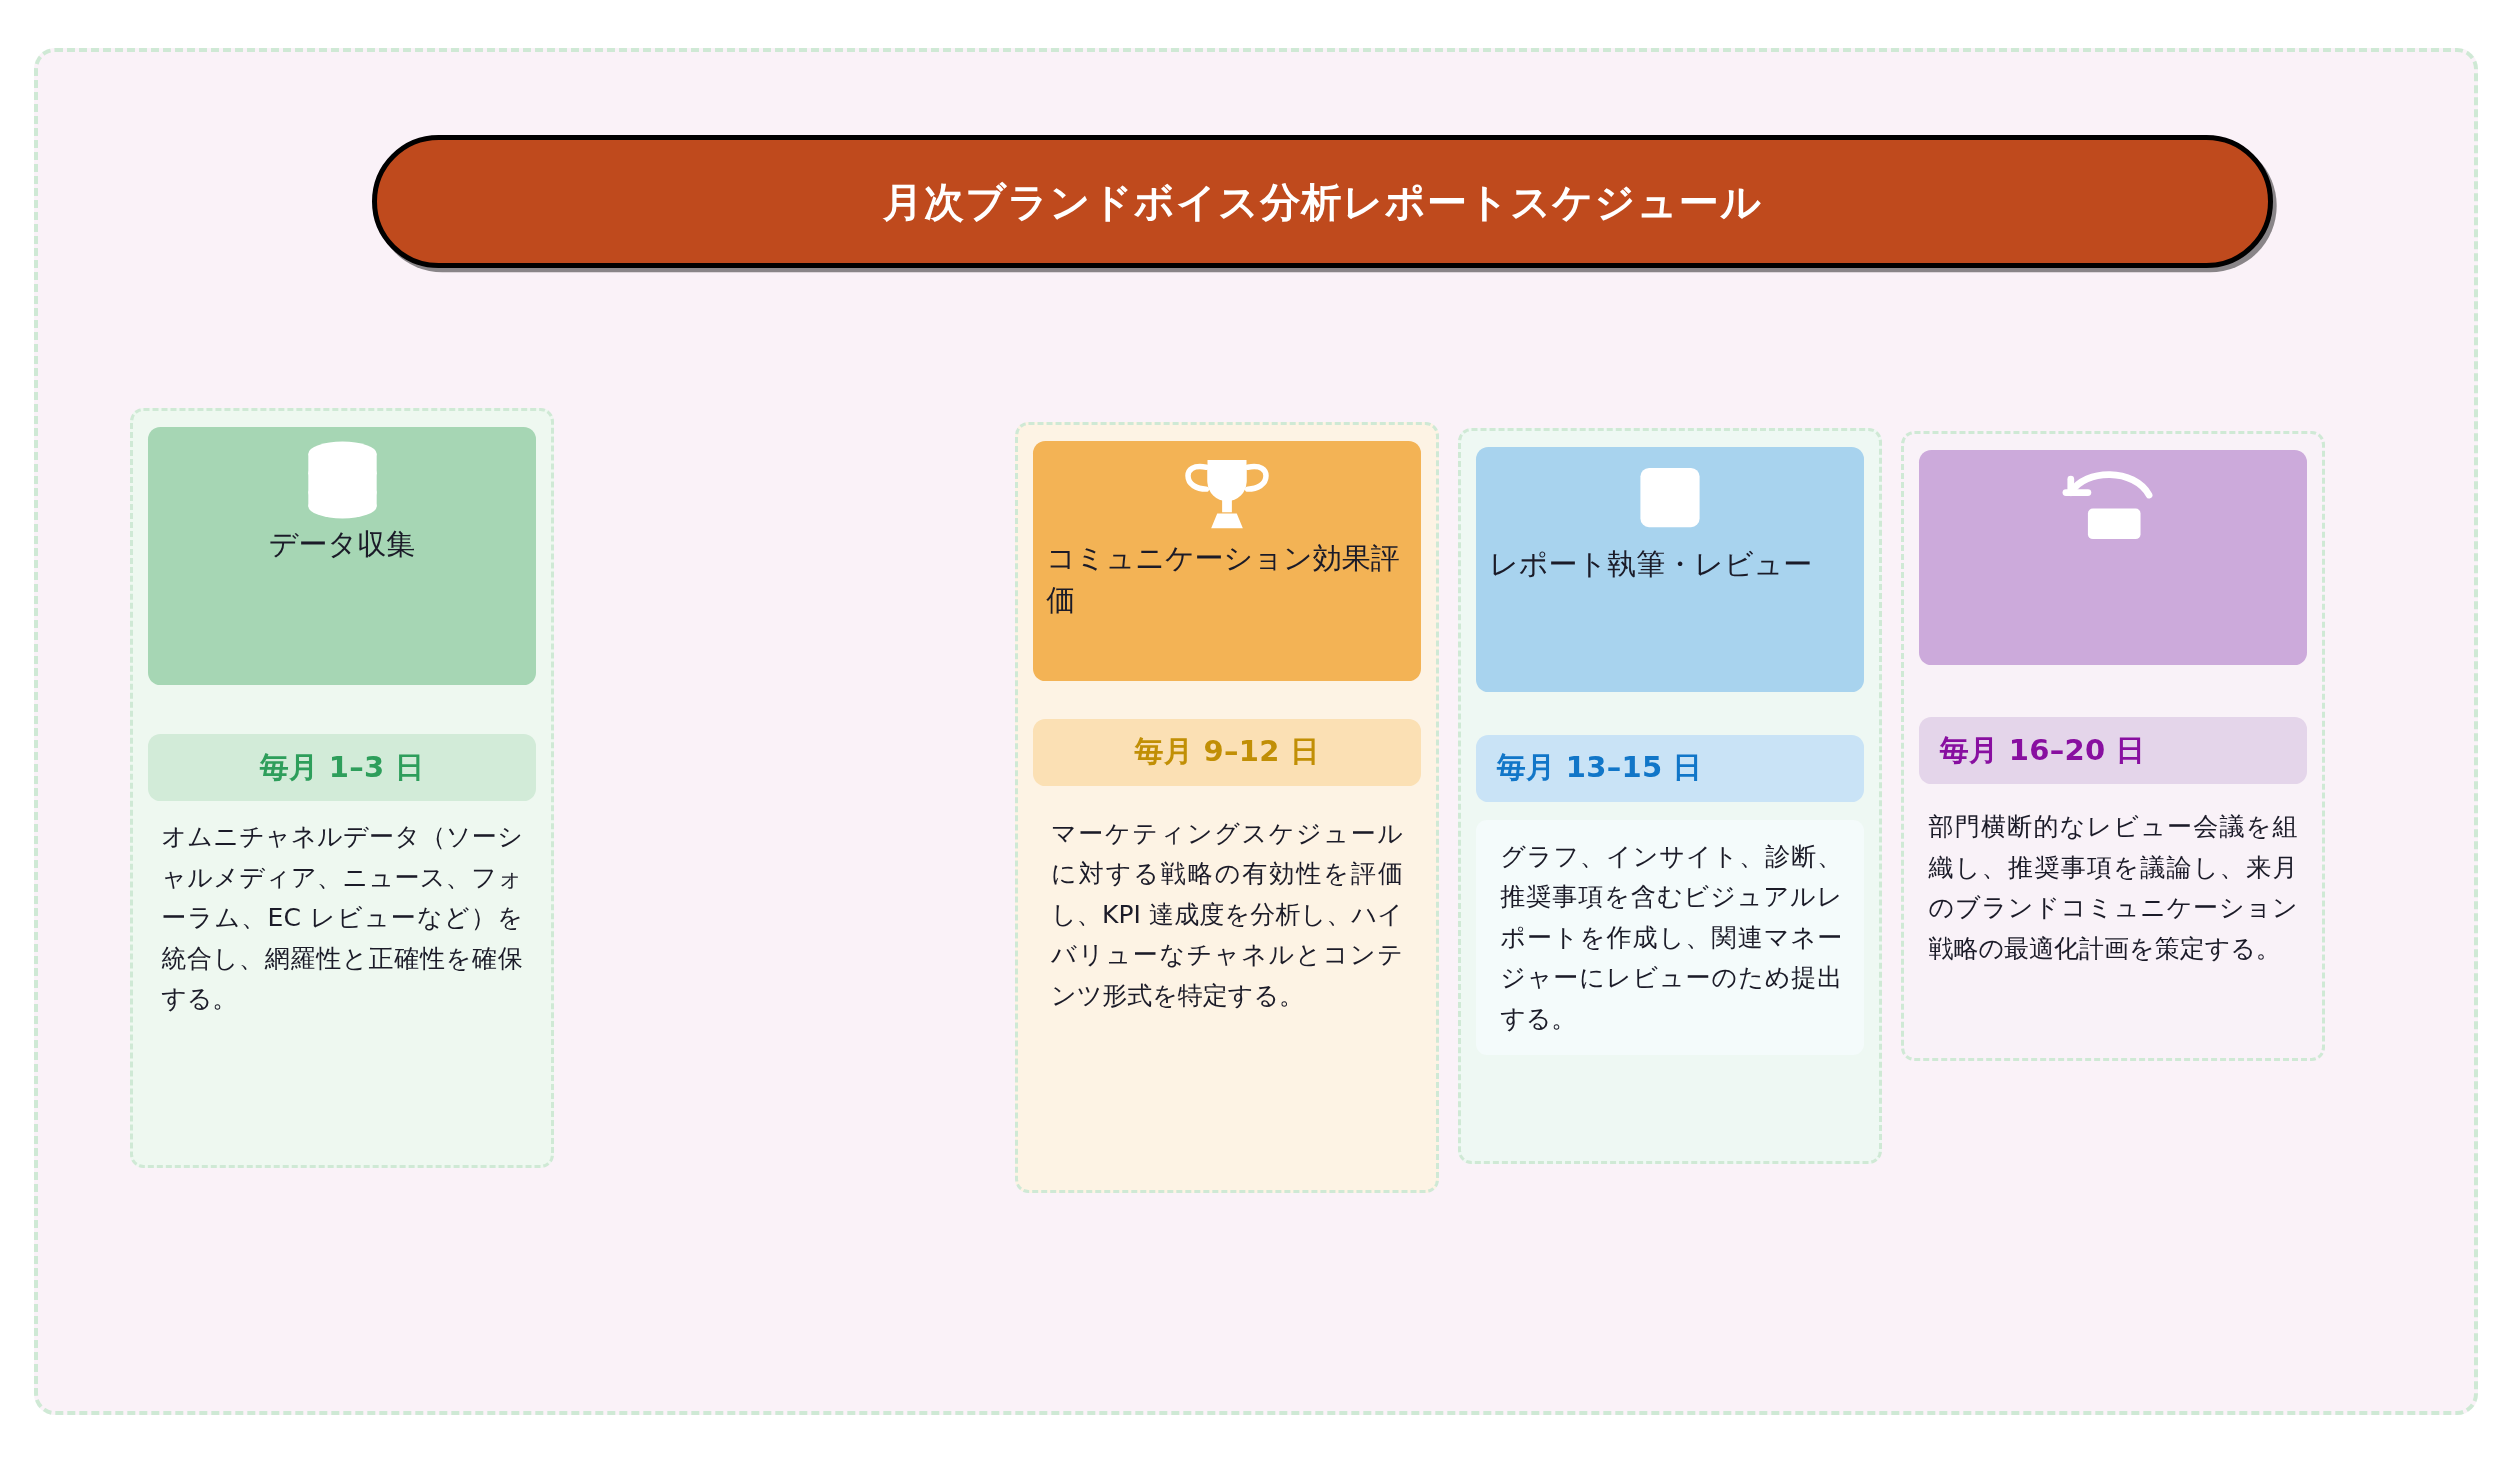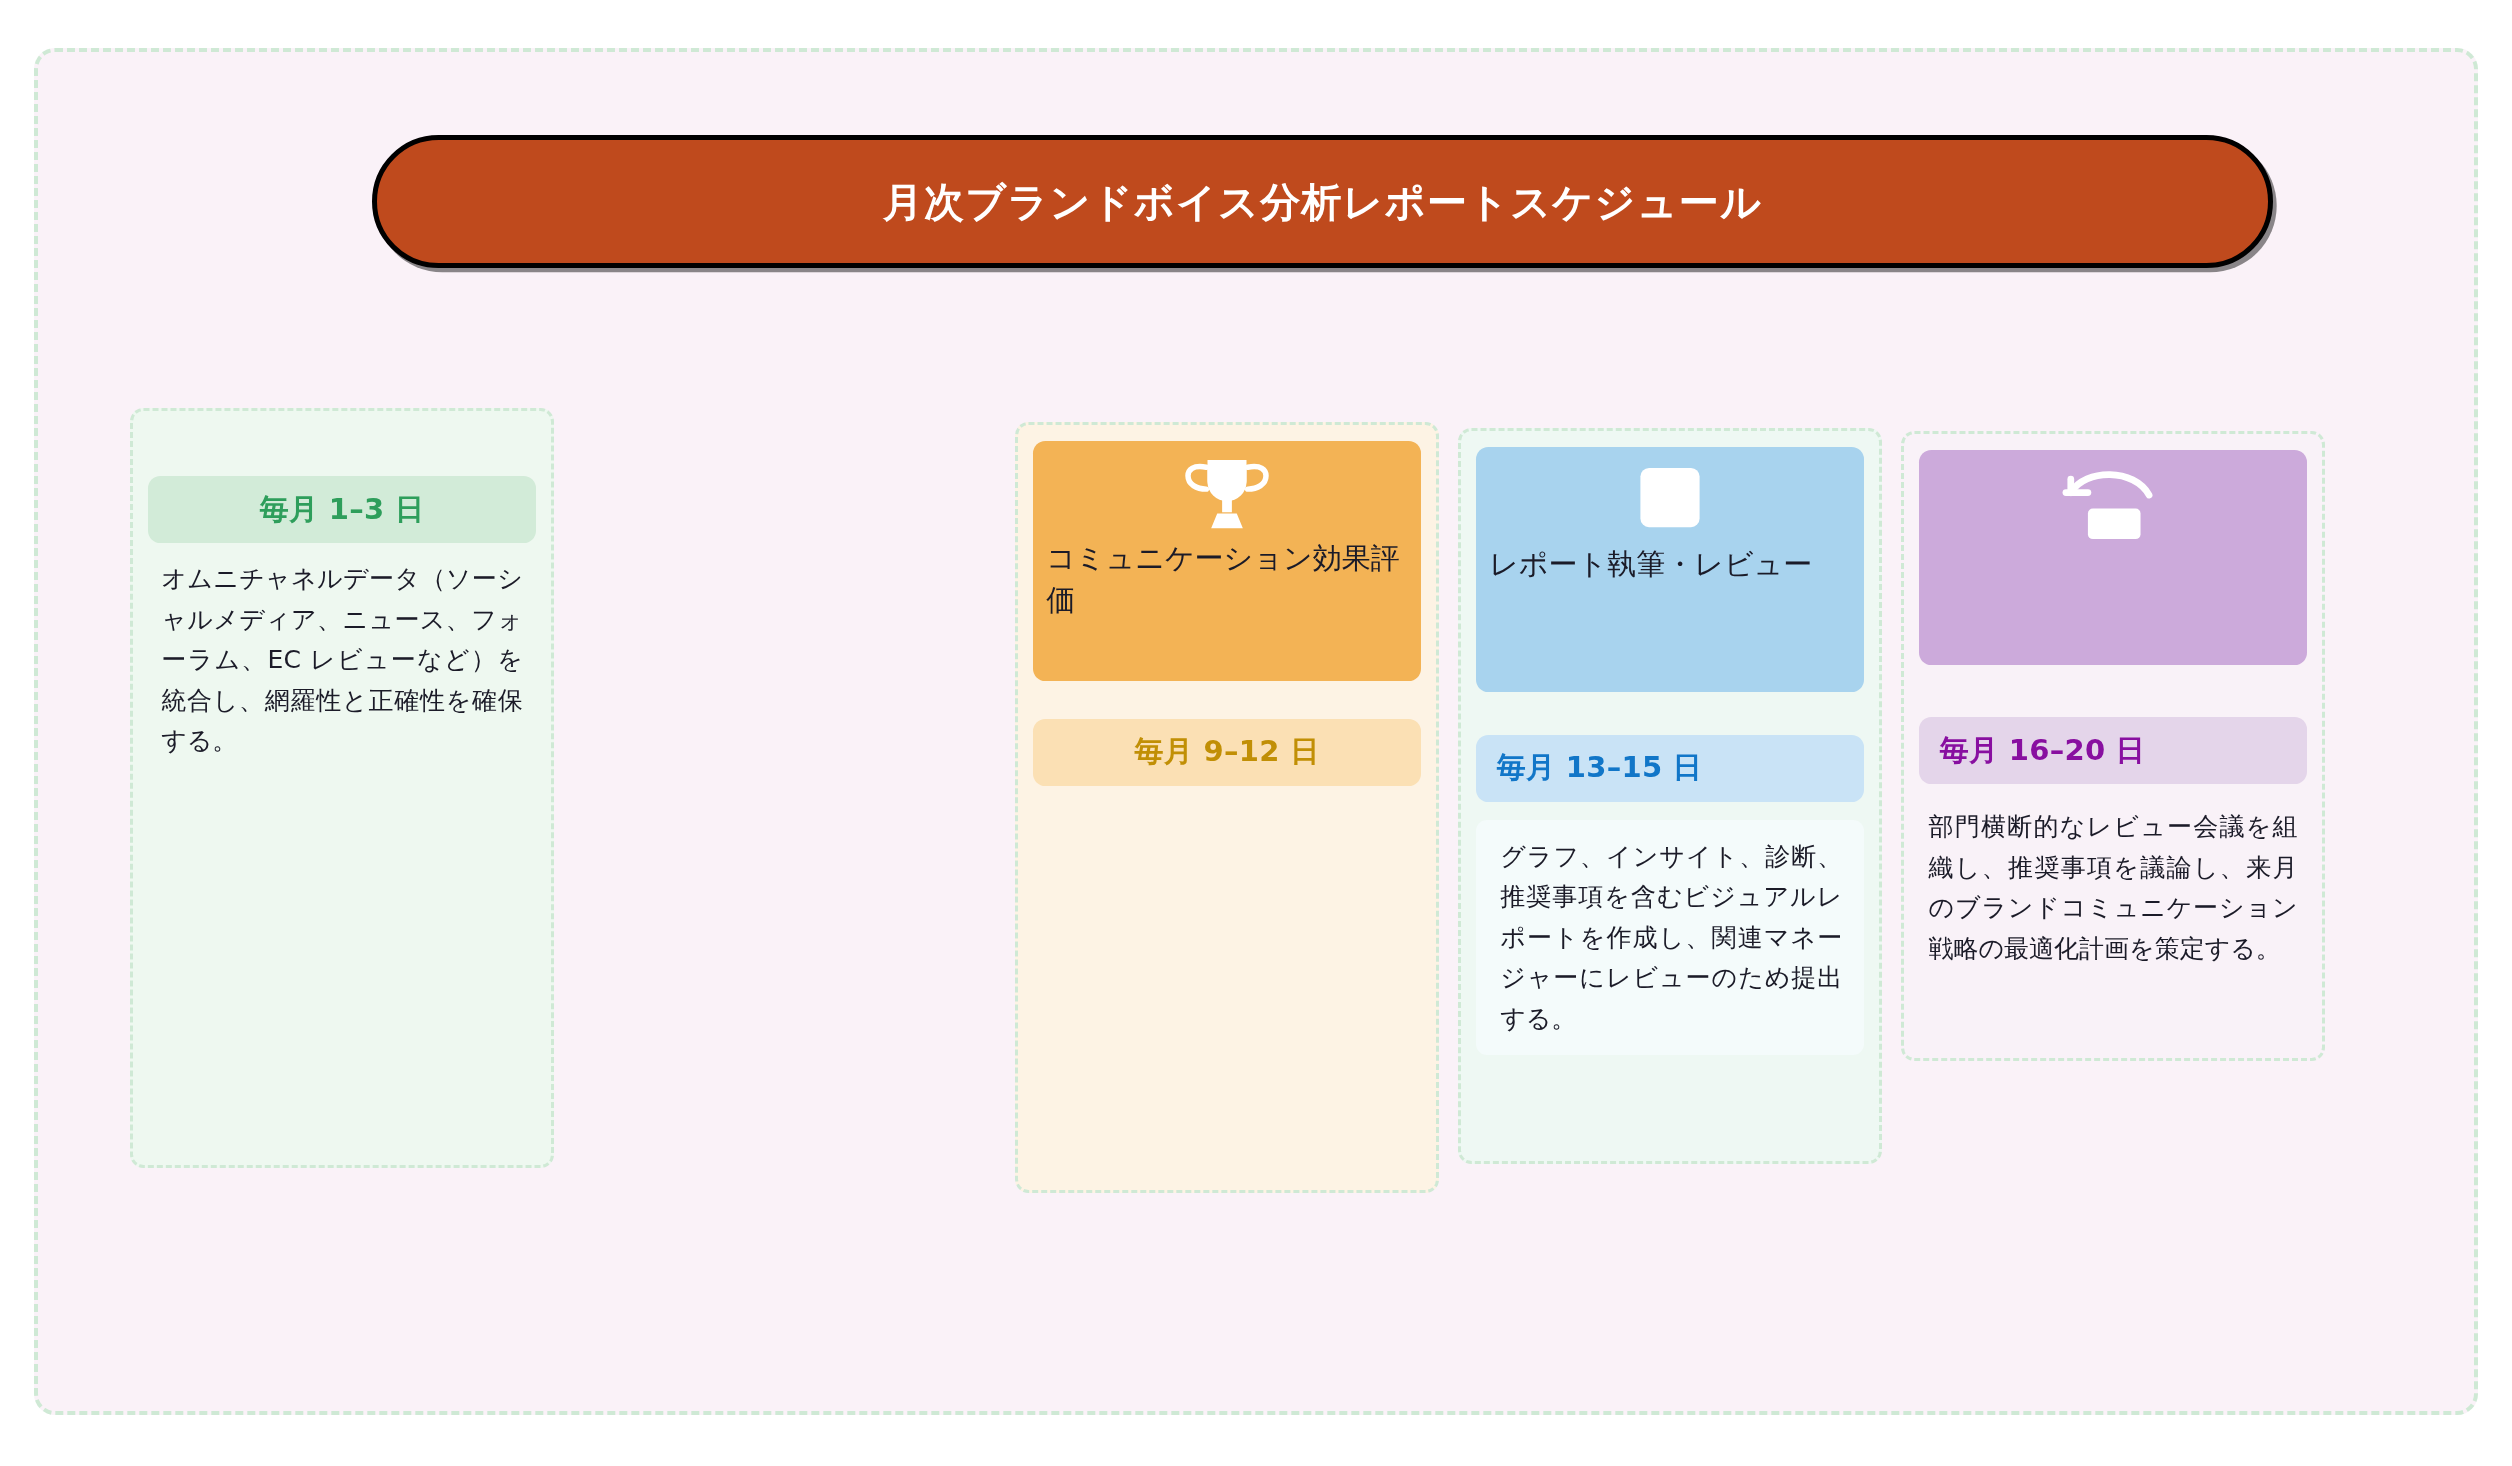--- a/index.html
+++ b/index.html
@@ -143,20 +143,32 @@
 
 <div id="infographic-root">
 
   <div id="title-pill">
     <span class="title-text">月次ブランドボイス分析レポートスケジュール</span>
   </div>
 
   <div id="columns">
 
     <div class="column c0" style="left:0px; top:0px; width:424px; height:760px;">
+      <div class="card-head" style="background:#a6d6b4; height:258px;">
+        <div class="icon-wrap">
+          <svg width="83" height="80" viewBox="0 0 136 130" aria-hidden="true">
+            <ellipse cx="68" cy="22" rx="56" ry="20" fill="#ffffff"></ellipse>
+            <ellipse cx="68" cy="54" rx="56" ry="20" fill="#ffffff"></ellipse>
+            <ellipse cx="68" cy="86" rx="56" ry="20" fill="#ffffff"></ellipse>
+            <ellipse cx="68" cy="108" rx="56" ry="20" fill="#ffffff"></ellipse>
+            <rect x="12" y="22" width="112" height="86" fill="#ffffff"></rect>
+          </svg>
+        </div>
+        <div class="head-title">データ収集</div>
+      </div>
       <div class="spacer" style="height:49px;"></div>
       <div class="date-badge center" style="background:#d2ebd8; color:#2e9e5b;">
         <span>毎月 1–3 日</span>
       </div>
       <div class="card-body" style="padding-top:16px;">オムニチャネルデータ（ソーシャルメディア、ニュース、フォーラム、EC レビューなど）を統合し、網羅性と正確性を確保する。</div>
     </div>
 
 
     <div class="column c2" style="left:885px; top:13.5px; width:424px; height:771px;">
       <div class="card-head left-title" style="background:#f3b355; height:240px;">
@@ -169,20 +181,21 @@
             <rect x="62" y="72" width="16" height="22" fill="#ffffff"></rect>
             <polygon points="44,120 96,120 86,96 54,96" fill="#ffffff"></polygon>
           </svg>
         </div>
         <div class="head-title">コミュニケーション効果評価</div>
       </div>
       <div class="spacer" style="height:38px;"></div>
       <div class="date-badge center" style="background:#fbe0b4; color:#c18f05;">
         <span>毎月 9–12 日</span>
       </div>
+      <div class="card-body" style="padding-top:28px; padding-left:18.4px; padding-right:18.4px;">マーケティングスケジュールに対する戦略の有効性を評価し、KPI 達成度を分析し、ハイバリューなチャネルとコンテンツ形式を特定する。</div>
     </div>
 
     <div class="column c3" style="left:1328px; top:19.6px; width:424px; height:736px;">
       <div class="card-head left-title" style="background:#a8d3ee; height:245px;">
         <div class="icon-wrap">
           <svg width="74" height="74" viewBox="0 0 120 120" aria-hidden="true">
             <rect x="12" y="8" width="96" height="96" rx="14" fill="#ffffff"></rect>
           </svg>
         </div>
         <div class="head-title">レポート執筆・レビュー</div>

